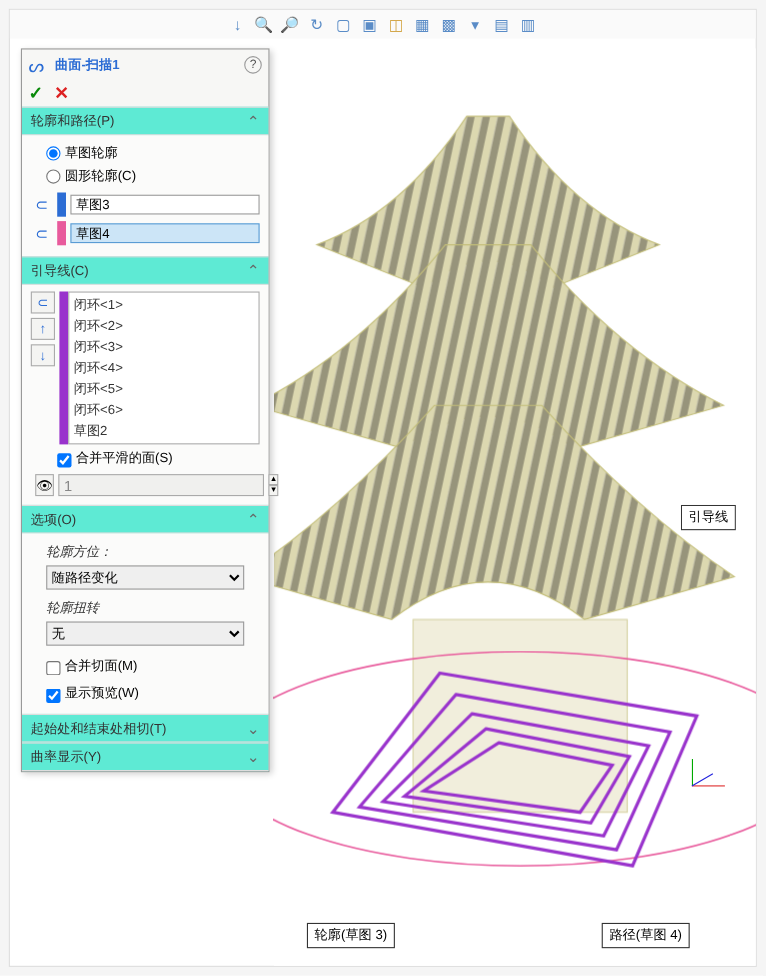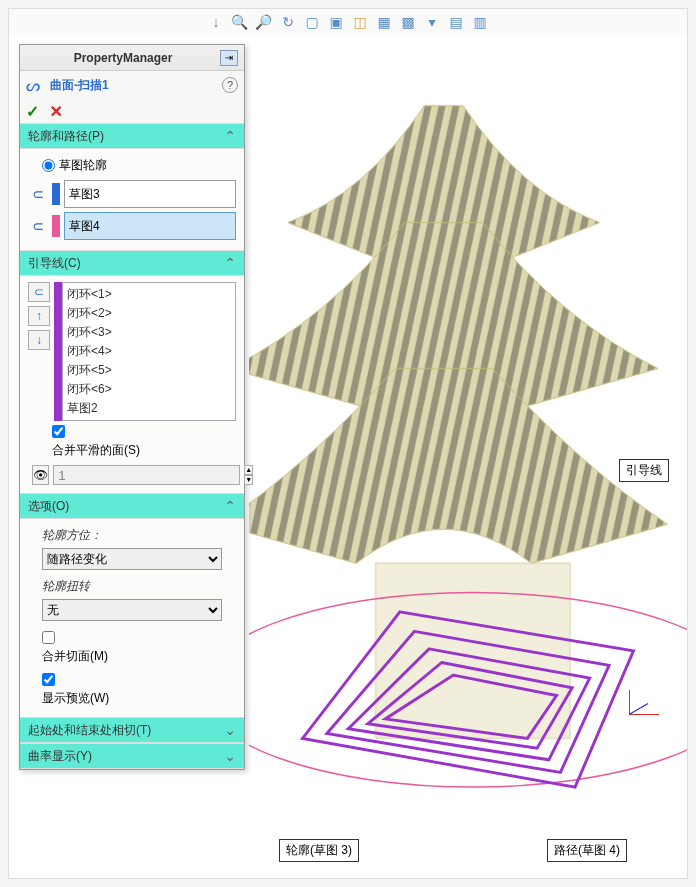--- a/index.html
+++ b/index.html
@@ -29,33 +29,33 @@
 .section-head { height: 26px; background: #5eead4; border-top: 1px solid #ddd; border-bottom: 1px solid #ddd; display: flex; align-items: center; padding: 0 8px; color: #333; }
 .section-head .caret { margin-left: auto; font-size: 14px; color: #666; }
 .section-body { padding: 6px 8px; background: #fbfbfa; }
 
 .radio-row { display: flex; align-items: center; gap: 4px; padding: 2px 0 2px 14px; }
 .radio-row input { margin: 0; }
 
 .sel-row { display: flex; align-items: center; gap: 4px; margin: 4px 0; }
 .sel-row .slot-icon { width: 20px; height: 20px; display: flex; align-items: center; justify-content: center; color: #2b6cd4; font-size: 14px; }
 .sel-row .color-tab { width: 8px; height: 22px; }
-.sel-row input { flex: 1; height: 28px; border: 1px solid #7aa; padding: 4px 4px; font-size: 12px; }
+.sel-row input { flex: 1; height: 18px; border: 1px solid #7aa; padding: 4px 4px; font-size: 12px; }
 .sel-row input.profile { background: #fff; border-color: #999; }
 .sel-row input.path { background: #cce5f7; border-color: #5a9cd4; }
 
 .guide-body { display: flex; gap: 4px; }
 .guide-btns { display: flex; flex-direction: column; gap: 4px; }
 .guide-btns .gbtn { width: 22px; height: 20px; border: 1px solid #aaa; background: #f4f4f2; display: flex; align-items: center; justify-content: center; font-size: 12px; color: #2b6cd4; }
 .guide-list { flex: 1; display: flex; }
 .guide-list .color-tab { width: 8px; background: #9933cc; }
 .guide-list .items { flex: 1; border: 1px solid #aaa; background: #fff; min-height: 100px; padding: 2px; }
 .guide-list .items div { padding: 1px 2px; font-size: 12px; color: #333; }
 
-.check-row { display: flex; align-items: flex-start; gap: 4px; padding: 4px 0 4px 24px; flex-direction: column; }
+.check-row { display: flex; align-items: flex-end; gap: 4px; padding: 4px 0 4px 24px; }
 .check-row input { margin: 0; }
 
 .eye-row { display: flex; align-items: center; gap: 4px; padding: 2px 4px; }
 .eye-row .eye { width: 20px; height: 20px; border: 1px solid #aaa; background: #f4f4f2; display: flex; align-items: center; justify-content: center; }
 .eye-row input { flex: 1; height: 20px; border: 1px solid #aaa; background: #f0f0ee; padding: 0 4px; color: #888; }
 .eye-row .spin { width: 14px; display: flex; flex-direction: column; }
 .eye-row .spin div { height: 10px; border: 1px solid #aaa; background: #f4f4f2; font-size: 7px; text-align: center; line-height: 8px; }
 
 .opt-label { padding: 2px 0 2px 14px; color: #333; font-style: italic; }
 .opt-select { width: calc(100% - 28px); margin: 2px 0 6px 14px; height: 22px; border: 1px solid #999; font-size: 12px; }
@@ -122,44 +122,44 @@
     <div class="callout" style="right:60px; bottom:16px;">路径(草图 4)</div>
 
     <div class="axis">
       <div class="x"></div>
         <div class="y"></div>
         <div class="z"></div>
     </div>
   </div>
 
   <div class="panel">
-    <div class="panel-header">
-      <span class="title">PropertyManager</span>
-      <span class="pin">⇥</span>
-    </div>
 
     <div class="feature-row">
       <span class="ficon">ᔕ</span>
       <span class="fname">曲面-扫描1</span>
       <span class="help">?</span>
     </div>
 
     <div class="confirm-row">
       <span class="ok">✓</span>
       <span class="cancel">✕</span>
     </div>
 
     <div class="section-head">
       <span>轮廓和路径(P)</span>
       <span class="caret">⌃</span>
     </div>
     <div class="section-body">
       <div class="radio-row">
         <input type="radio" checked="" style="">
         <span>草图轮廓</span>
+      </div>
+      <div class="radio-row">
+        <input type="radio" style="">
+        <span>圆形轮廓(C)</span>
       </div>
       <div class="sel-row">
         <span class="slot-icon">⊂</span>
         <span class="color-tab" style="background:#2b6cd4"></span>
         <input class="profile" value="草图3" style="">
       </div>
       <div class="sel-row">
         <span class="slot-icon">⊂</span>
         <span class="color-tab" style="background:#e85a9c"></span>
         <input class="path" value="草图4" style="">

